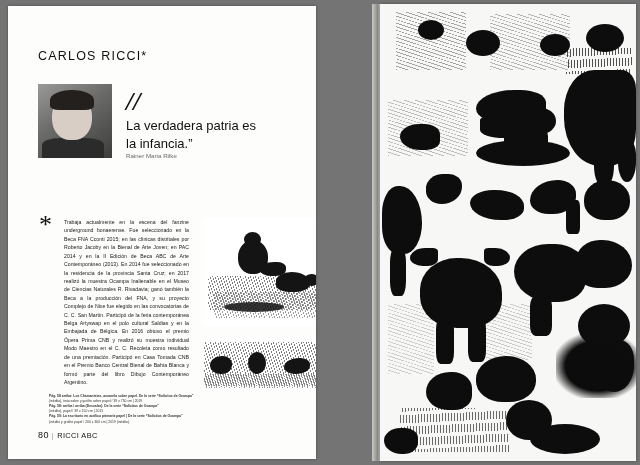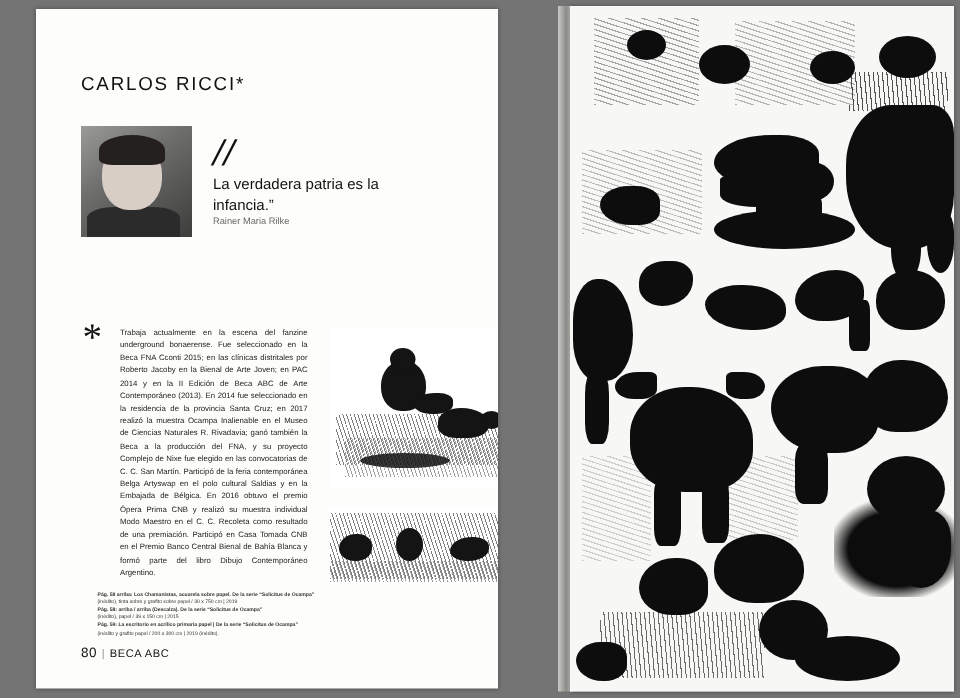--- a/index.html
+++ b/index.html
@@ -15,21 +15,21 @@
   }
   .page-spread {
     position: absolute;
     left: 0; top: 0;
     width: 640px; height: 465px;
     background: #747474;
   }
   
   .page-left {
     position: absolute;
-    left: 24px; top: 6px;
+    left: 8px; top: 6px;
     width: 308px; height: 453px;
     background: #fdfdfb;
     box-shadow: 0 0 3px rgba(0,0,0,0.35);
     overflow: hidden;
     text-decoration: underline;
   }
   
   .page-right {
     position: absolute;
     left: 380px; top: 4px;
@@ -96,21 +96,21 @@
   .quote-mark {
     font-family: "Liberation Serif", serif;
     font-size: 26px;
     font-weight: 700;
     font-style: italic;
     line-height: 0.9;
     color: #111;
   }
   .quote-text {
     margin-top: 4px;
-    font-size: 10px;
+    font-size: 13px;
     line-height: 1.35;
     color: #111;
   }
   .quote-attr {
     font-size: 6.2px;
     color: #6a6a6a;
   }
   .subtitle {
     position: absolute;
     left: 118px; top: 139px;
@@ -260,21 +260,21 @@
     <div class="caption">
       <span class="cap-line cap-em">Pág. 58 arriba: Los Chamanistas, acuarela sobre papel. De la serie “Solicitus de Ocampa”</span>
       <span class="cap-line">(inédito), tinta sobre y grafito sobre papel / 39 x 750 cm | 2019</span>
       <span class="cap-line cap-em">Pág. 58: arriba / arriba (Descalza). De la serie “Solicitus de Ocampa”</span>
       <span class="cap-line">(inédito), papel / 39 x 150 cm | 2015</span>
       <span class="cap-line cap-em">Pág. 59: La escritorio en acrílico primaria papel | De la serie “Solicitus de Ocampa”</span>
       <span class="cap-line">(inédito y grafito papel / 200 x 300 cm | 2019 (inédito).</span>
     </div>
 
     <div class="folio">
-      <span class="num">80</span><span class="sep">|</span><span>BECA ABC</span>
+      <span class="num">80</span><span class="sep">|</span><span>RICCI ABC</span>
     </div>
   </div>
 
   <div class="gutter"></div>
 
   <div class="page-right">
     <div class="art">
 
       <div class="ink ink-r" style="left:38px; top:16px; width:26px; height:20px;"></div>
       <div class="wash" style="left:16px; top:8px; width:70px; height:58px;"></div>

